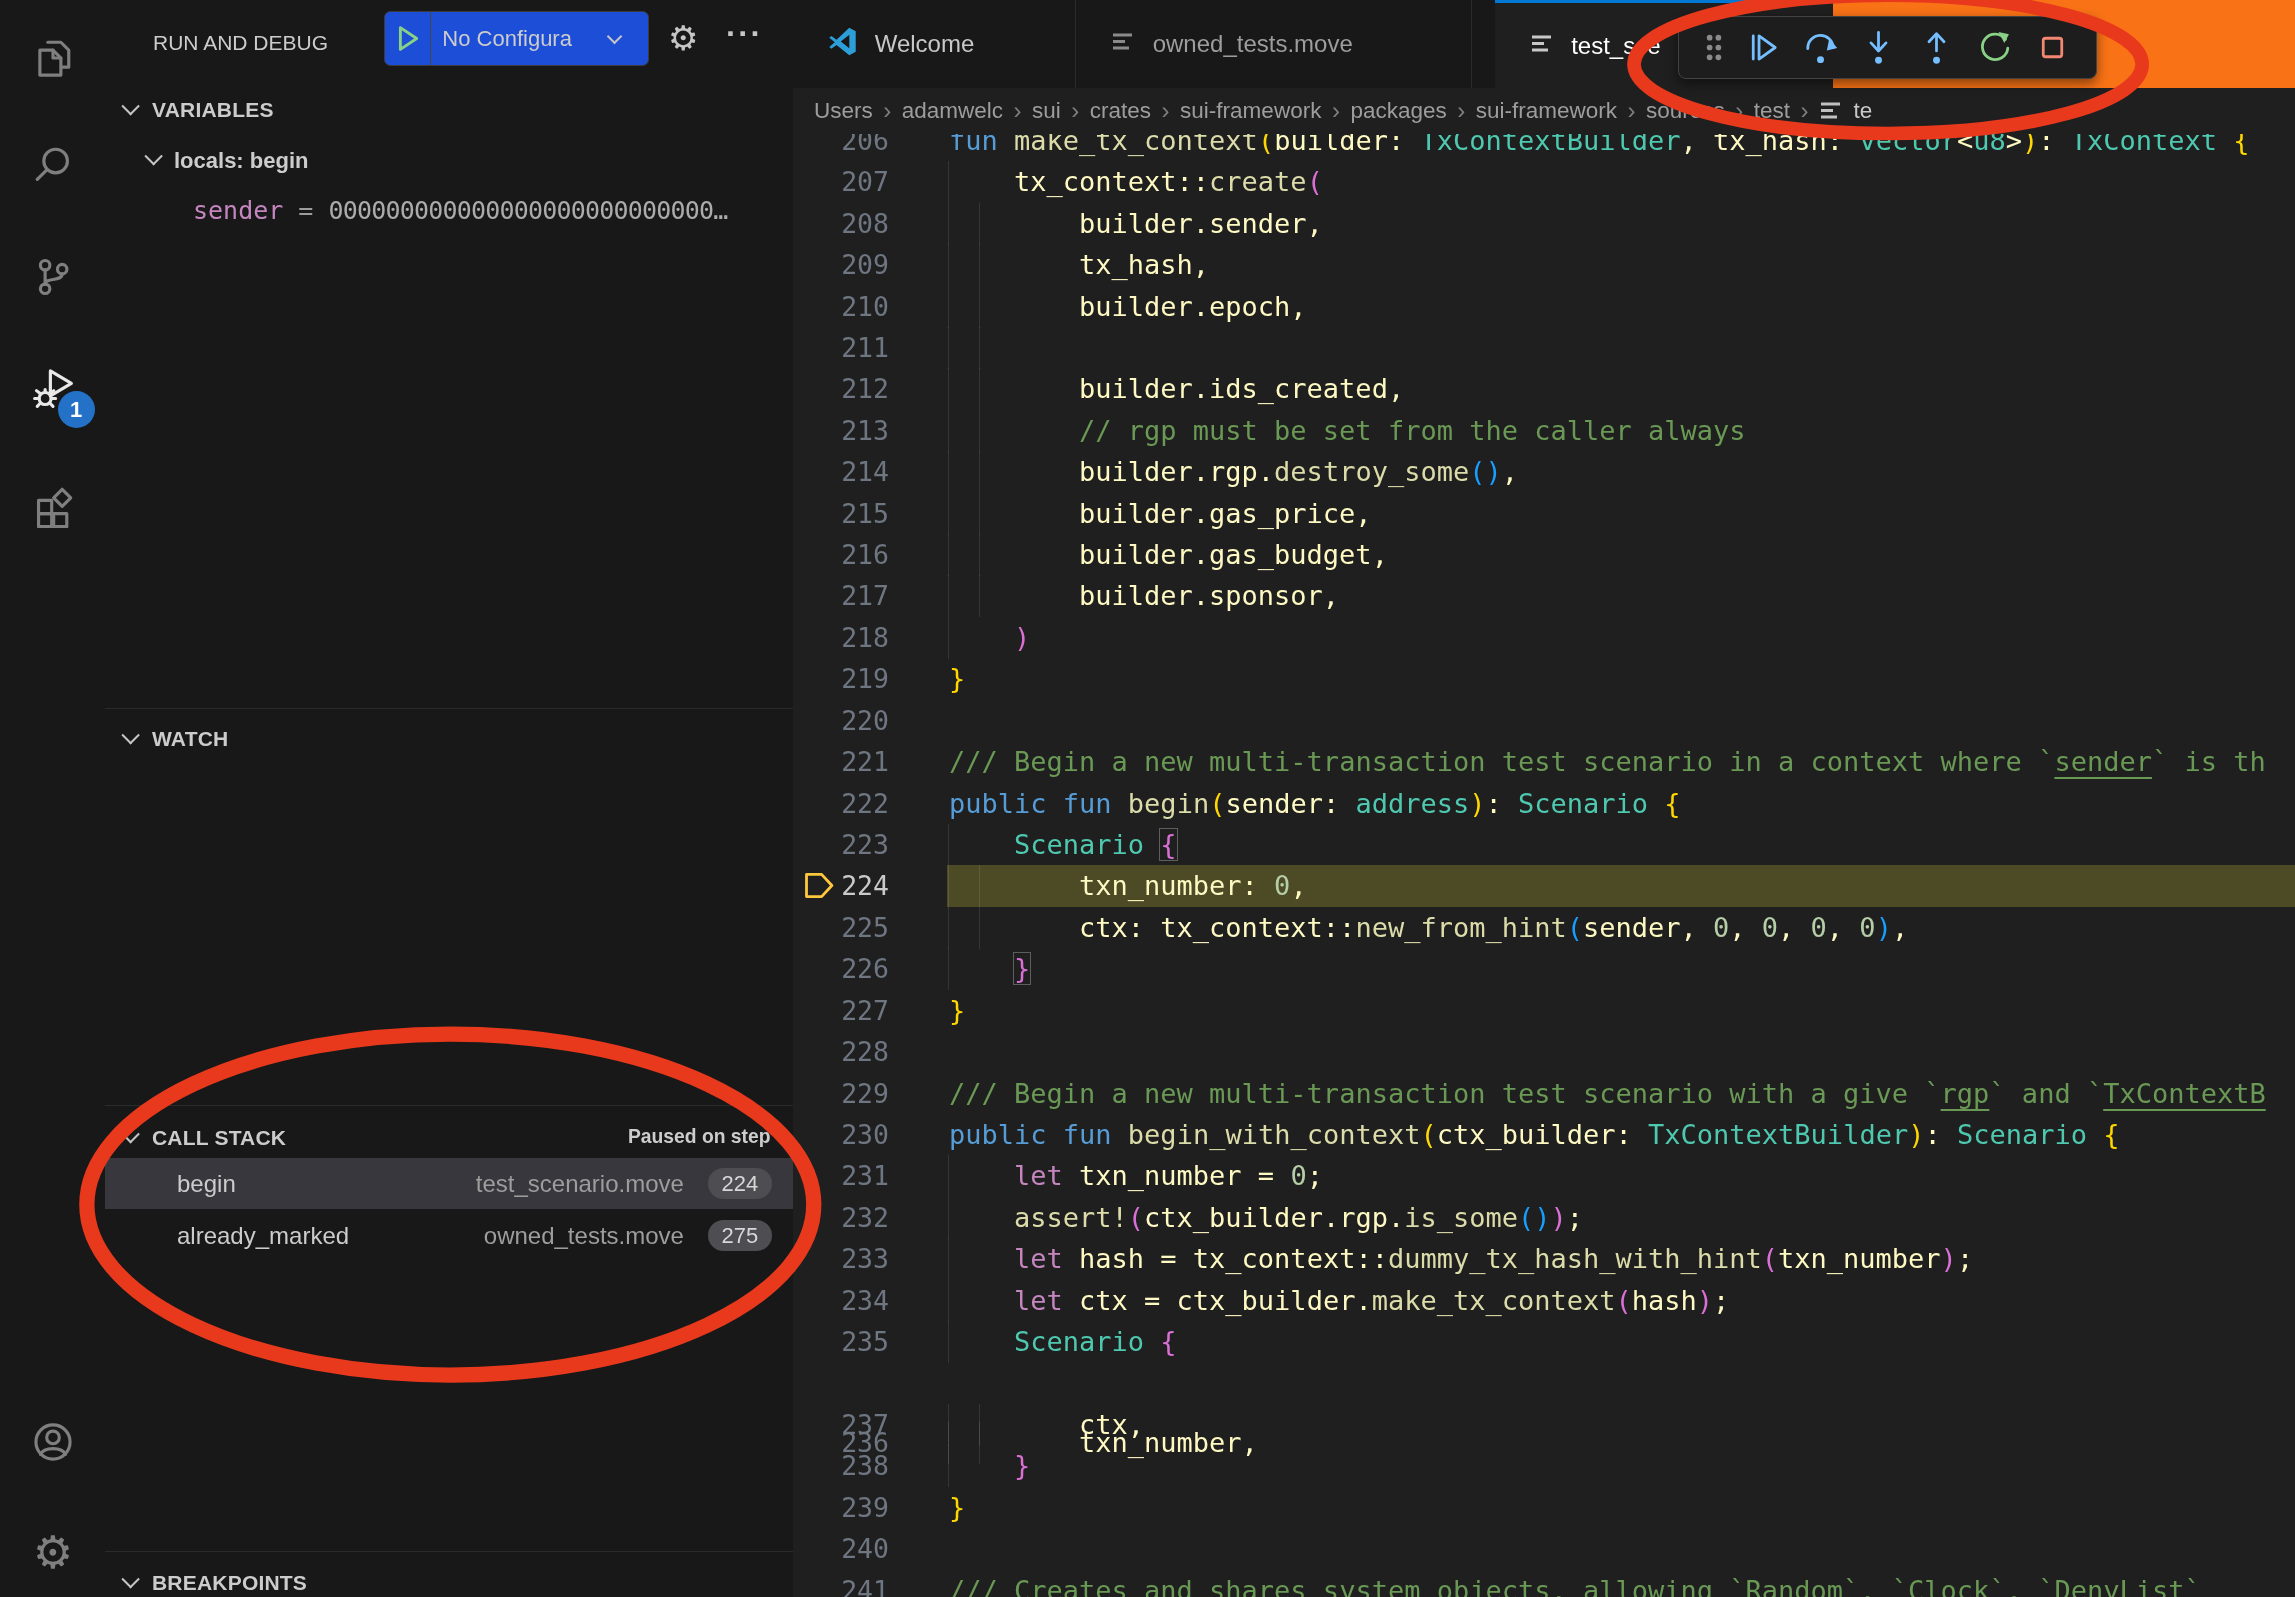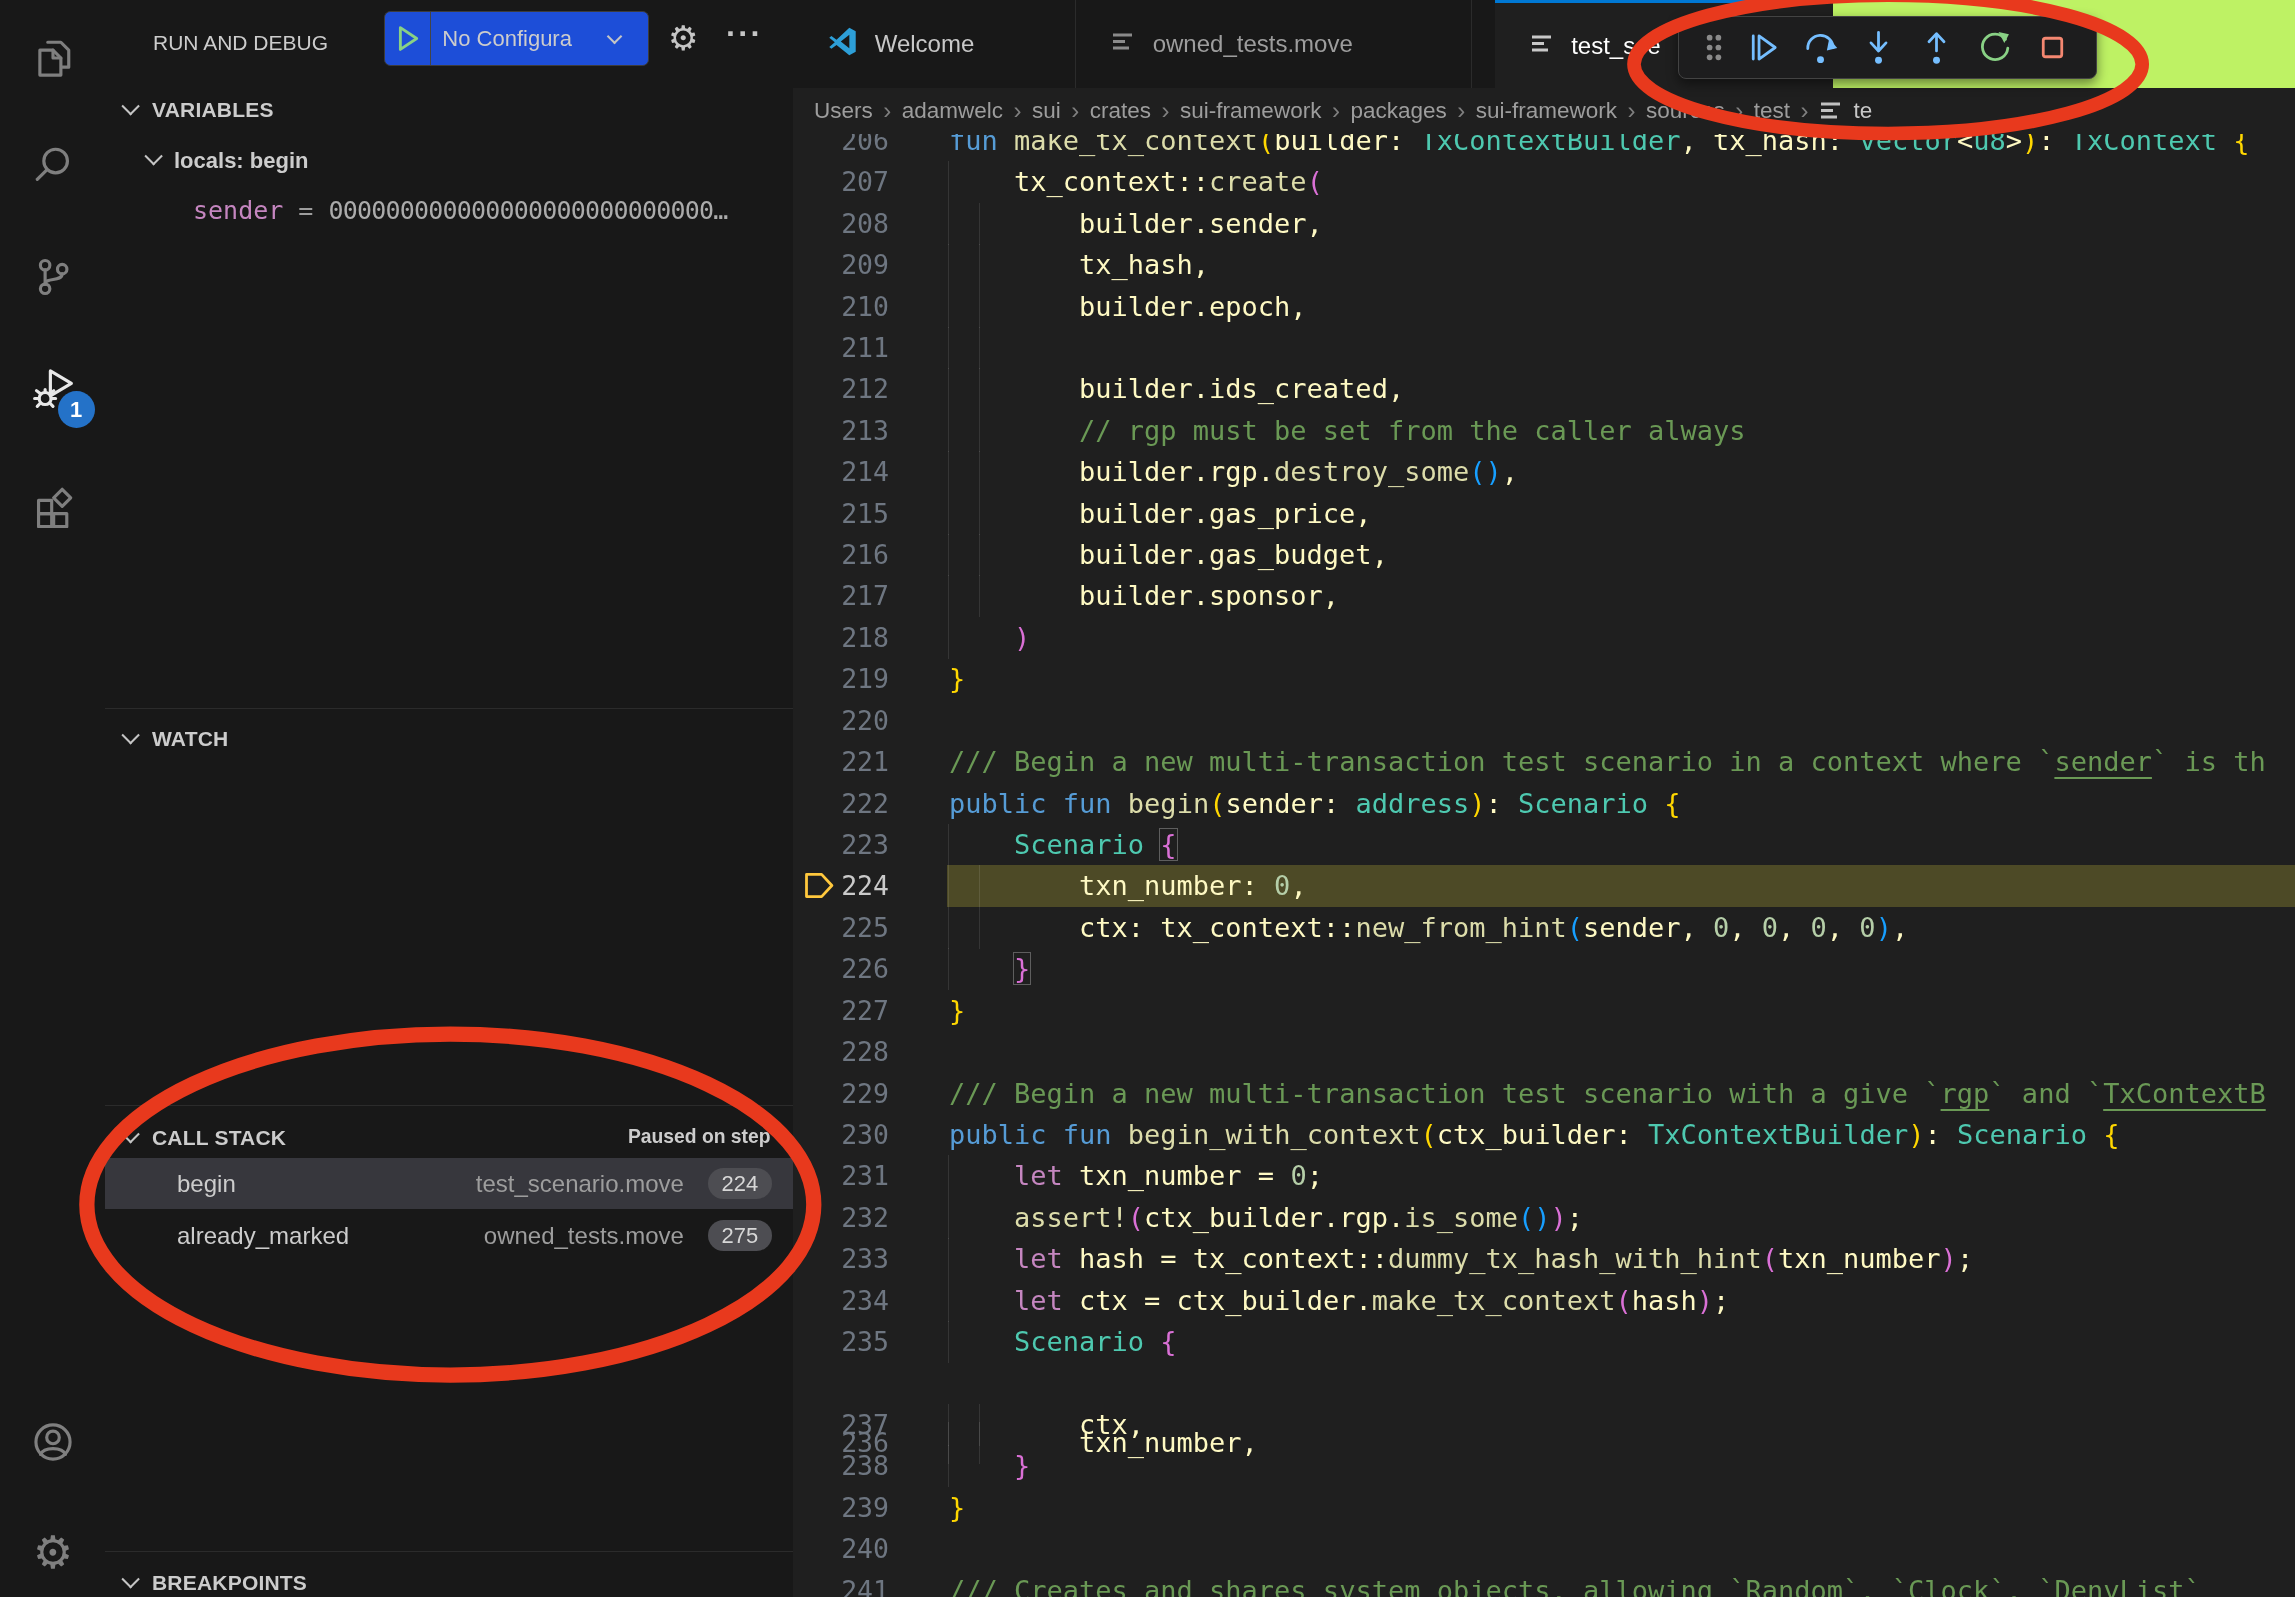--- a/index.html
+++ b/index.html
@@ -35,21 +35,21 @@
   #cs-status{position:absolute;right:22.5px;top:13px;font-size:19.3px;font-weight:bold;color:#cccccc;}
   .frame-row{position:absolute;left:0;width:100%;height:51px;display:flex;align-items:center;
              padding-left:72px;padding-right:21px;box-sizing:border-box;font-size:24px;}
   .frame-row.sel{background:#37373d;}
   .frame-fn{color:#cccccc;white-space:nowrap;}
   .frame-sp{flex:1;}
   .frame-file{color:#9d9d9d;margin-right:24px;white-space:nowrap;}
   .frame-badge{background:#4d4d52;color:#d7d7d7;font-size:22px;border-radius:19.3px;padding:2.4px 13.7px;min-width:26px;text-align:center;}
   
   #editor{position:absolute;left:793px;top:0;width:1502px;height:1597px;background:#1f1f1f;overflow:hidden;}
-  #tabbar{position:absolute;left:0;top:0;width:100%;height:88px;background:#bef264;border-bottom:0.8px solid #2b2b2b;
+  #tabbar{position:absolute;left:0;top:0;width:100%;height:88px;background:#f97316;border-bottom:0.8px solid #2b2b2b;
           display:flex;z-index:5;}
   .tab{height:100%;display:flex;align-items:center;box-sizing:border-box;border-right:0.8px solid #2b2b2b;
        background:#181818;padding-left:35px;gap:17.7px;font-size:24px;color:#9d9d9d;overflow:hidden;white-space:nowrap;}
   .tab.first{color:#c8c8c8;}
   .tab.active{background:#1f1f1f;border-top:3.2px solid #0078d4;border-right:none;color:#ffffff;}
   .tab-gap{height:100%;background:#181818;}
   #breadcrumb{position:absolute;left:0;top:88px;width:100%;height:46px;background:#1f1f1f;display:flex;align-items:center;
               padding-left:21px;box-sizing:border-box;z-index:5;font-size:22.5px;color:#9d9d9d;gap:10.5px;white-space:nowrap;}
   .bc-sep{color:#7f7f7f;font-size:24px;}
   

